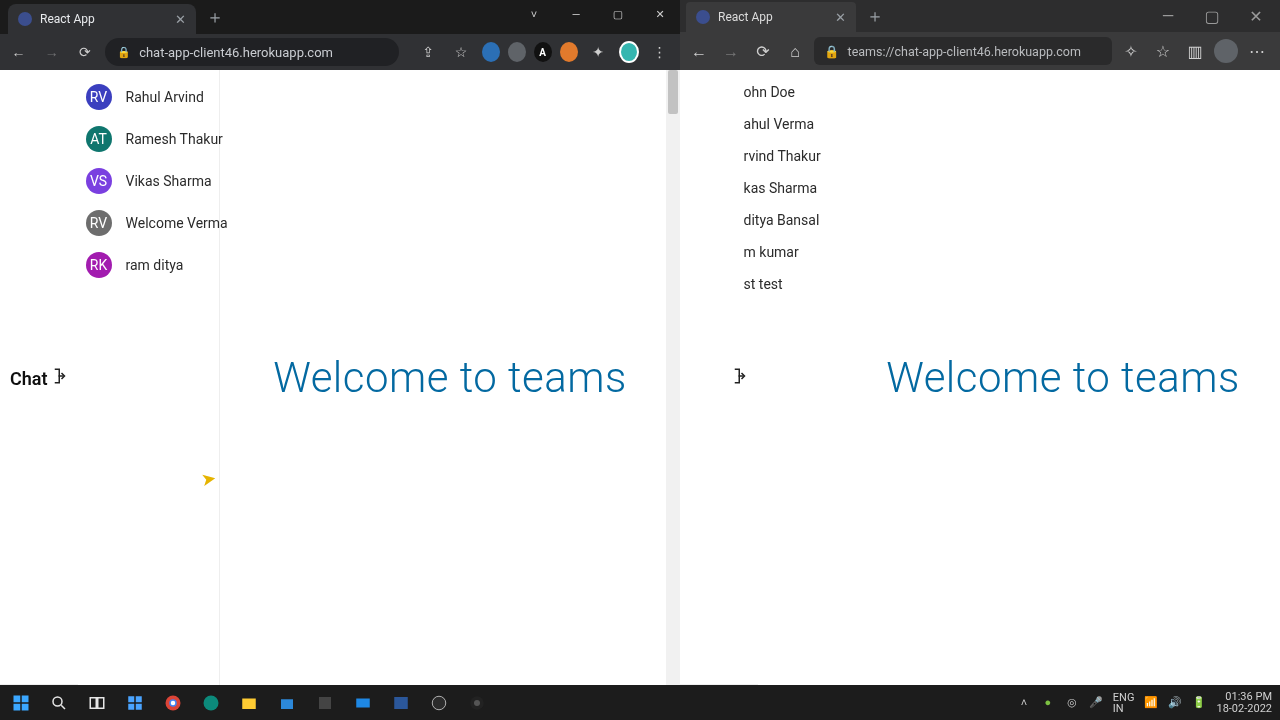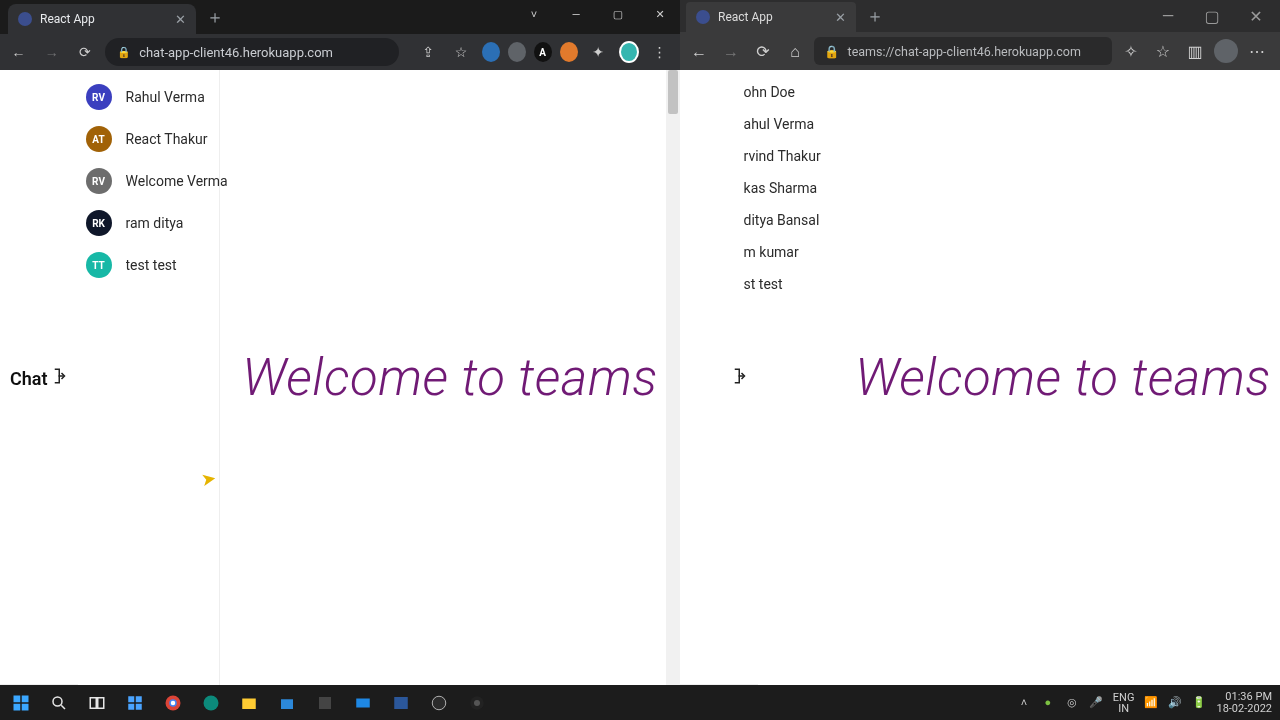--- a/index.html
+++ b/index.html
@@ -55,30 +55,30 @@
   .page { flex:1; background:#fff; display:flex; overflow:hidden; position:relative; }
   .sidebar { width:220px; border-right:1px solid #eee; display:flex; flex-direction:row; }
   .sidebar-narrow { width:166px; border-right:none; }
   .side-head { display:flex; align-items:center; justify-content:space-between; padding:10px 12px 8px 10px;
                border-bottom:1px solid #eee; }
   .side-head h1 { font-size:18px; font-weight:600; color:#0f0f0f; }
   .logout svg{ width:18px;height:18px; }
   .contacts { padding:6px 0; }
   .contact { display:flex; align-items:center; gap:14px; padding:8px 10px 8px 8px; cursor:pointer; }
   .contact .av { width:26px;height:26px;border-radius:50%;display:flex;align-items:center;
-                 justify-content:center;font-size:10px;font-weight:700;color:#fff;flex:0 0 26px;}
+                 justify-content:center;font-size:14px;font-weight:400;color:#fff;flex:0 0 26px;}
   .contact .nm { font-size:14px; color:#2b2b2b; white-space:nowrap; overflow:hidden; }
 
   
   .crop-left .contact { padding-left:0; }
   .crop-left .contact .nm { margin-left:-28px; }
   .crop-left .side-head h1 { visibility:hidden; }
 
   .main { flex:1; display:flex; align-items:center; justify-content:center; }
-  .welcome { font-size:51px; font-weight:300; color:#701a75; letter-spacing:.5px;font-style:italic; }
+  .welcome { font-size:42px; font-weight:300; color:#0369a1; letter-spacing:.5px; }
 
   
   .scroll-hint { position:absolute; right:0; top:0; width:14px; height:100%; background:#f1f1f1; }
   .scroll-thumb { position:absolute; right:2px; top:0; width:10px; height:44px; background:#c2c2c2; border-radius:2px; }
 
   
   .cursor { position:absolute; left:201px; top:398px; font-size:18px; color:#e6b400; transform:rotate(-10deg); }
 
   
   .taskbar { position:absolute; left:0; right:0; bottom:0; height:35px; background:#1c1c1c;
@@ -145,37 +145,37 @@
           <svg viewBox="0 0 24 24" fill="none" stroke="#222" stroke-width="2">
             <path d="M9 3h6v18H9"></path>
               <path d="M14 12h7"></path>
               <path d="M18 8l4 4-4 4"></path>
           </svg>
         </span>
       </div>
       <div class="contacts" id="contacts-left">
           <div class="contact">
             <div class="av" style="background: rgb(59, 63, 191);">RV</div>
-            <div class="nm">Rahul Verma</div>
-          </div>
-          <div class="contact">
-            <div class="av" style="background: #a16207;">AT</div>
-            <div class="nm">React Thakur</div>
+            <div class="nm">Rahul Arvind</div>
+          </div>
+          <div class="contact">
+            <div class="av" style="background: #0f766e;">AT</div>
+            <div class="nm">Ramesh Thakur</div>
+          </div>
+          <div class="contact">
+            <div class="av" style="background: rgb(122, 63, 224);">VS</div>
+            <div class="nm">Vikas Sharma</div>
           </div>
           <div class="contact">
             <div class="av" style="background: rgb(109, 109, 109);">RV</div>
             <div class="nm">Welcome Verma</div>
           </div>
           <div class="contact">
-            <div class="av" style="background: #0f172a;">RK</div>
+            <div class="av" style="background: #a21caf;">RK</div>
             <div class="nm">ram ditya</div>
-          </div>
-          <div class="contact">
-            <div class="av" style="background: rgb(23, 184, 166);">TT</div>
-            <div class="nm">test test</div>
           </div>
         </div>
     </aside>
     <div class="main">
       <div class="welcome">Welcome to teams</div>
     </div>
     <div class="cursor">➤</div>
   </div>
 </div>
 
@@ -338,21 +338,21 @@
           <circle cx="12" cy="12" r="4" fill="#555"></circle>
         </svg>
     </div>
   </div>
 
   <div class="tray">
     <span class="tray-ico">˄</span>
     <span class="tray-ico" style="color:#7cc142">●</span>
     <span class="tray-ico">◎</span>
     <span class="tray-ico">🎤</span>
-    <span style="line-height:11px;text-align:center">
+    <span style="line-height:11px;">
       <div>ENG</div>
       <div>IN</div>
     </span>
     <span class="tray-ico">📶</span>
     <span class="tray-ico">🔊</span>
     <span class="tray-ico">🔋</span>
     <span class="clock">
       <div>01:36 PM</div>
       <div>18-02-2022</div>
     </span>

